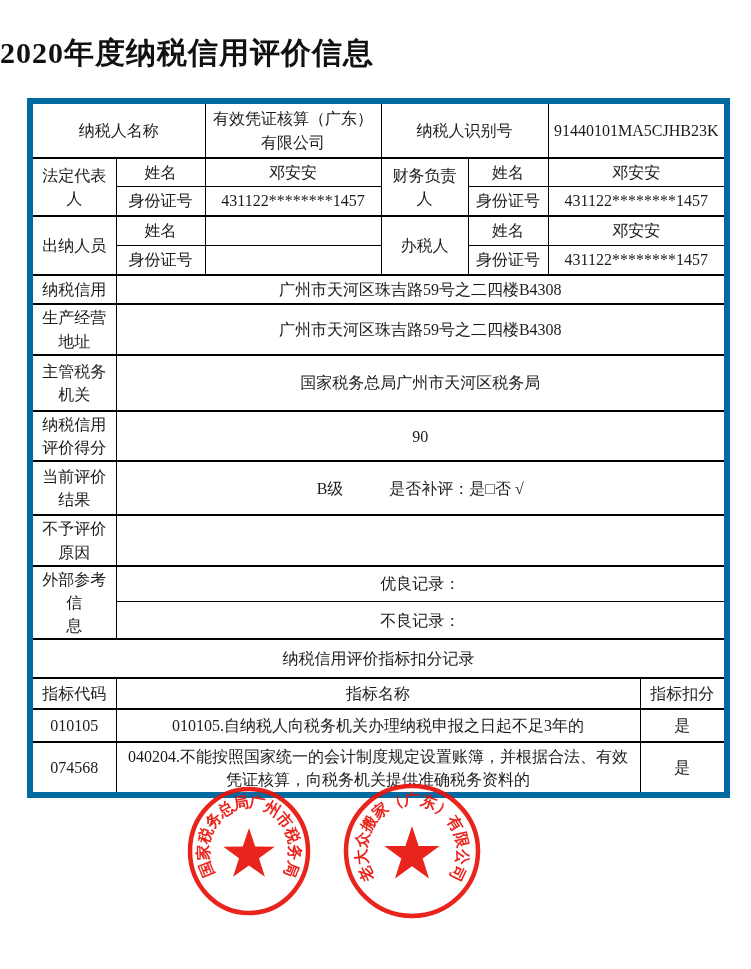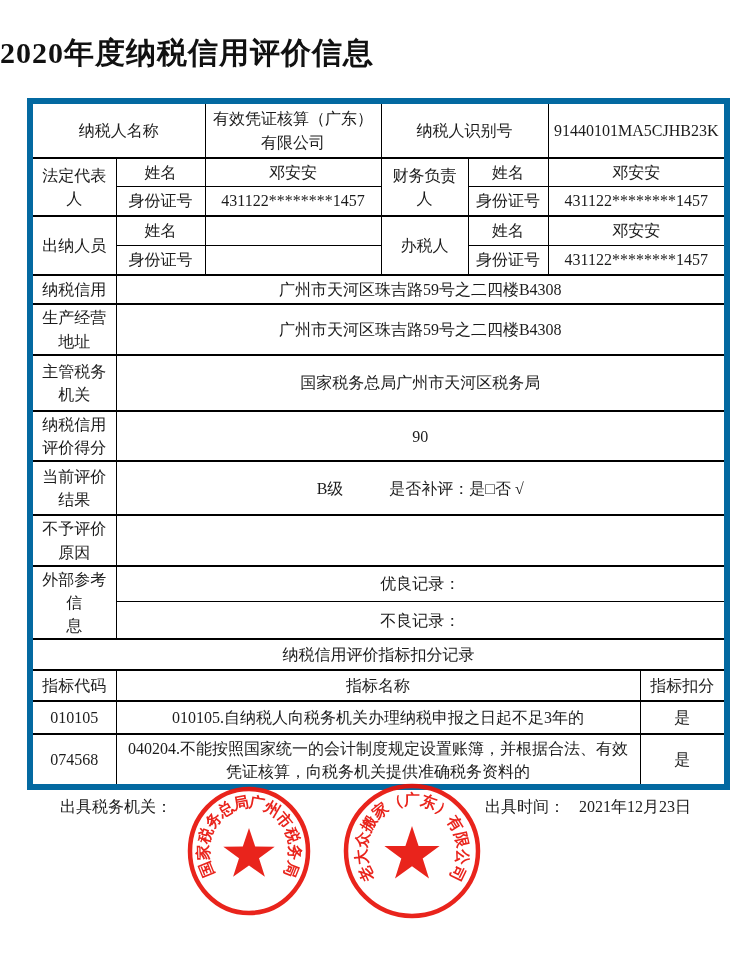--- a/index.html
+++ b/index.html
@@ -136,45 +136,41 @@
         <td colspan="6"></td>
       </tr>
       <tr class="thick" style="height:30px">
         <td class="prewrap" rowspan="2">外部参考信
 息</td>
         <td class="left" colspan="6">优良记录：</td>
       </tr>
       <tr style="height:31px">
         <td class="left" colspan="6">不良记录：</td>
       </tr>
-      <tr class="thick" style="height:31px">
+      <tr class="thick" style="height:39px">
         <td colspan="7">纳税信用评价指标扣分记录</td>
       </tr>
       <tr class="thick" style="height:31px">
         <td>指标代码</td>
         <td colspan="5">指标名称</td>
         <td>指标扣分</td>
       </tr>
       <tr class="thick" style="height:33px">
         <td>010105</td>
         <td colspan="5">010105.自纳税人向税务机关办理纳税申报之日起不足3年的</td>
         <td>是</td>
       </tr>
       <tr class="thick" style="height:53px">
         <td>074568</td>
         <td colspan="5">040204.不能按照国家统一的会计制度规定设置账簿，并根据合法、有效凭证核算，向税务机关提供准确税务资料的</td>
         <td>是</td>
       </tr>
     </tbody>
   </table>
 
-  <div class="footer-area">
-    <span class="issuer-label">出具税务机关：</span>
-    <span class="issue-time"><span>出具时间：</span><span class="time-value">2021年12月23日</span></span>
-  </div>
 
   <svg class="seal seal-left" width="128" height="134" viewBox="0 0 128 134">
     <ellipse cx="64" cy="67" rx="59" ry="62" fill="none" stroke-width="4.5" stroke="#e81209"></ellipse>
     <polygon points="0,-27 6.2,-8.5 25.7,-8.3 10,3.2 15.9,21.8 0,10.5 -15.9,21.8 -10,3.2 -25.7,-8.3 -6.2,-8.5" transform="translate(64,71)" fill="#e81209"></polygon>
   <text transform="translate(21.3,85.4) rotate(-112.0)" text-anchor="middle" dominant-baseline="central" font-size="15.5" fill="#e81209">国</text>
       <text transform="translate(18.0,68.4) rotate(-91.6)" text-anchor="middle" dominant-baseline="central" font-size="15.5" fill="#e81209">家</text>
       <text transform="translate(20.4,51.3) rotate(-71.3)" text-anchor="middle" dominant-baseline="central" font-size="15.5" fill="#e81209">税</text>
       <text transform="translate(28.3,36.1) rotate(-50.9)" text-anchor="middle" dominant-baseline="central" font-size="15.5" fill="#e81209">务</text>
       <text transform="translate(40.6,24.8) rotate(-30.5)" text-anchor="middle" dominant-baseline="central" font-size="15.5" fill="#e81209">总</text>
       <text transform="translate(55.9,18.8) rotate(-10.2)" text-anchor="middle" dominant-baseline="central" font-size="15.5" fill="#e81209">局</text>

